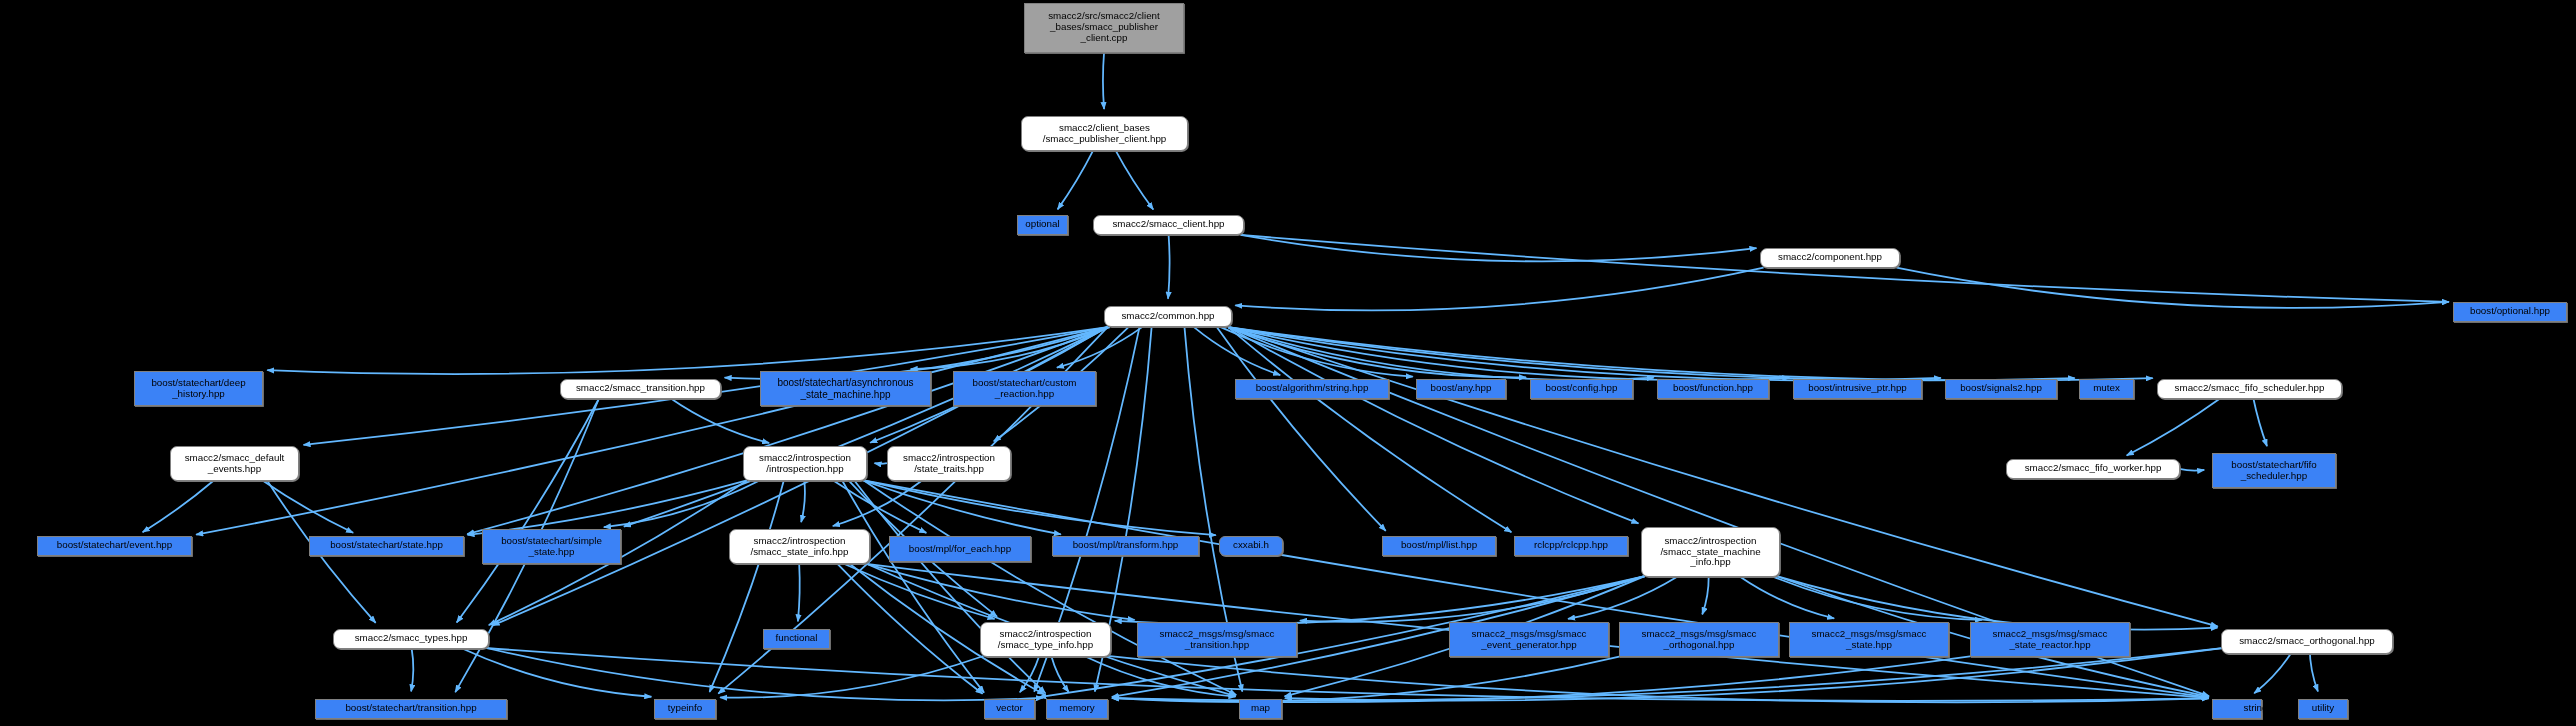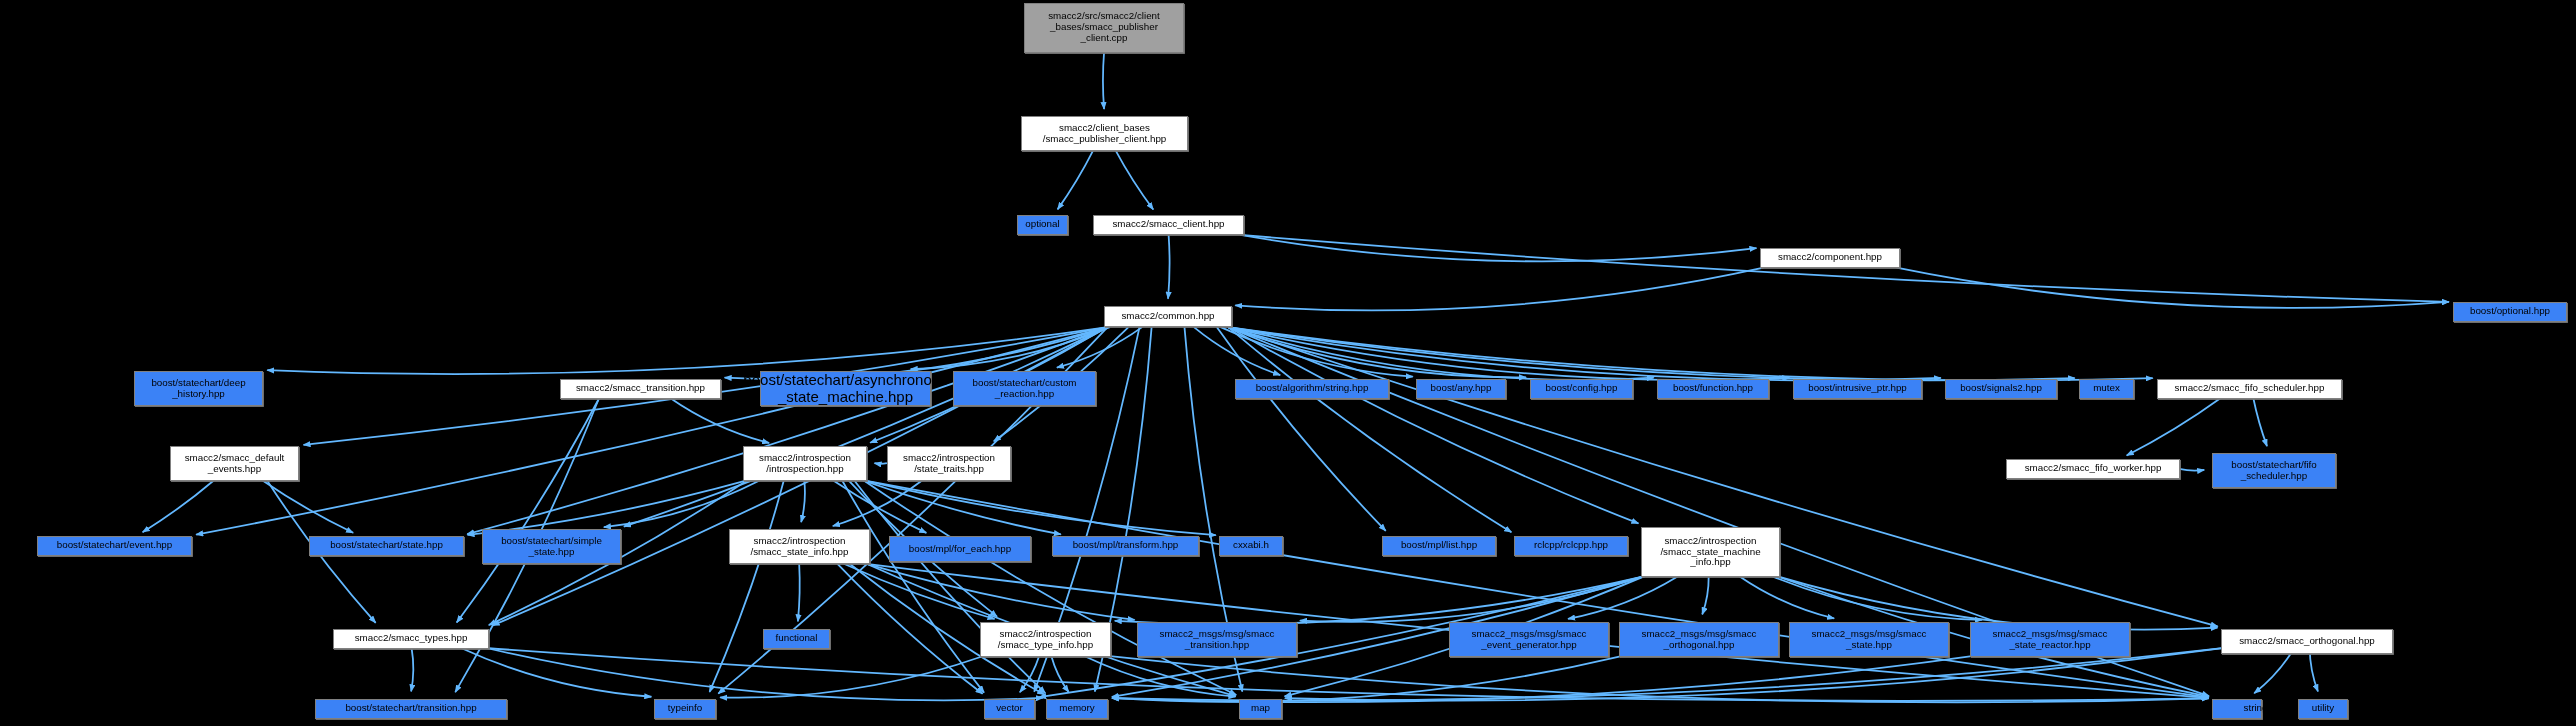--- a/index.html
+++ b/index.html
@@ -4,21 +4,21 @@
 <style>
   html,body{margin:0;padding:0;background:#000;}
   #graph{position:relative;width:2576px;height:726px;background:#000;
          font-family:"Liberation Sans",sans-serif;overflow:hidden;}
   #edges{position:absolute;left:0;top:0;width:2576px;height:726px;pointer-events:none;}
   .node{position:absolute;box-sizing:border-box;display:flex;align-items:center;
         justify-content:center;text-align:center;color:#000;line-height:1.12;
         border:0.9px solid #808080;box-shadow:0.9px 0.9px 0 0 #7a7a7a;}
   .node span{display:block;padding:0 2.7px;}
   .n-hdr{background:#a0a0a0;}
-  .n-wht{background:#ffffff;}
+  .n-wht{background:#ffffff;border-radius:7px;}
   .n-gry{background:#3b82f6;}
 </style>
 </head>
 <body>
 
 <div id="graph">
   <svg id="edges" viewBox="0 0 2905 819" width="2576" height="726">
     <defs>
       <marker id="ah" markerWidth="9" markerHeight="7" refX="8" refY="3.5" orient="auto" markerUnits="userSpaceOnUse">
         <path d="M0,0 L9,3.5 L0,7 z" fill="#63b8ff"></path>
@@ -141,21 +141,21 @@
       </div>
       <div class="node n-wht" style="left: 1104px; top: 306px; width: 128px; height: 21px; font-size: 9.8px;">
         <span>smacc2/common.hpp</span>
       </div>
       <div class="node n-gry" style="left: 134px; top: 371px; width: 129px; height: 35px; font-size: 9.8px;">
         <span>boost/statechart/deep<br>_history.hpp</span>
       </div>
       <div class="node n-wht" style="left: 560px; top: 379px; width: 161px; height: 19.5px; font-size: 9.8px;">
         <span>smacc2/smacc_transition.hpp</span>
       </div>
-      <div class="node n-gry" style="left: 760px; top: 371px; width: 171px; height: 35px; font-size: 15px;">
+      <div class="node n-gry" style="left: 760px; top: 371px; width: 171px; height: 35px; font-size: 10px;">
         <span>boost/statechart/asynchronous<br>_state_machine.hpp</span>
       </div>
       <div class="node n-gry" style="left: 953px; top: 371px; width: 143px; height: 35px; font-size: 9.8px;">
         <span>boost/statechart/custom<br>_reaction.hpp</span>
       </div>
       <div class="node n-gry" style="left: 1235px; top: 379px; width: 154px; height: 19.5px; font-size: 9.8px;">
         <span>boost/algorithm/string.hpp</span>
       </div>
       <div class="node n-gry" style="left: 1416px; top: 379px; width: 90px; height: 19.5px; font-size: 9.8px;">
         <span>boost/any.hpp</span>
@@ -204,21 +204,21 @@
       </div>
       <div class="node n-wht" style="left: 729px; top: 529px; width: 141px; height: 35px; font-size: 9.8px;">
         <span>smacc2/introspection<br>/smacc_state_info.hpp</span>
       </div>
       <div class="node n-gry" style="left: 889px; top: 536px; width: 142px; height: 26px; font-size: 9.8px; text-align: center;">
         <span>boost/mpl/for_each.hpp</span>
       </div>
       <div class="node n-gry" style="left: 1052px; top: 536px; width: 147px; height: 19.5px; font-size: 9.8px;">
         <span>boost/mpl/transform.hpp</span>
       </div>
-      <div class="node n-gry" style="left: 1219px; top: 536px; width: 64px; height: 19.5px; font-size: 9.8px;">
+      <div class="node n-gry" style="left: 1219px; top: 536px; width: 64px; height: 19.5px; font-size: 9.8px; border-radius: 6px;">
         <span>cxxabi.h</span>
       </div>
       <div class="node n-gry" style="left: 1382px; top: 536px; width: 114px; height: 19.5px; font-size: 9.8px;">
         <span>boost/mpl/list.hpp</span>
       </div>
       <div class="node n-gry" style="left: 1514px; top: 536px; width: 114px; height: 19.5px; font-size: 9.8px;">
         <span>rclcpp/rclcpp.hpp</span>
       </div>
       <div class="node n-wht" style="left: 1641px; top: 527px; width: 139px; height: 50px; font-size: 9.8px;">
         <span>smacc2/introspection<br>/smacc_state_machine<br>_info.hpp</span>

